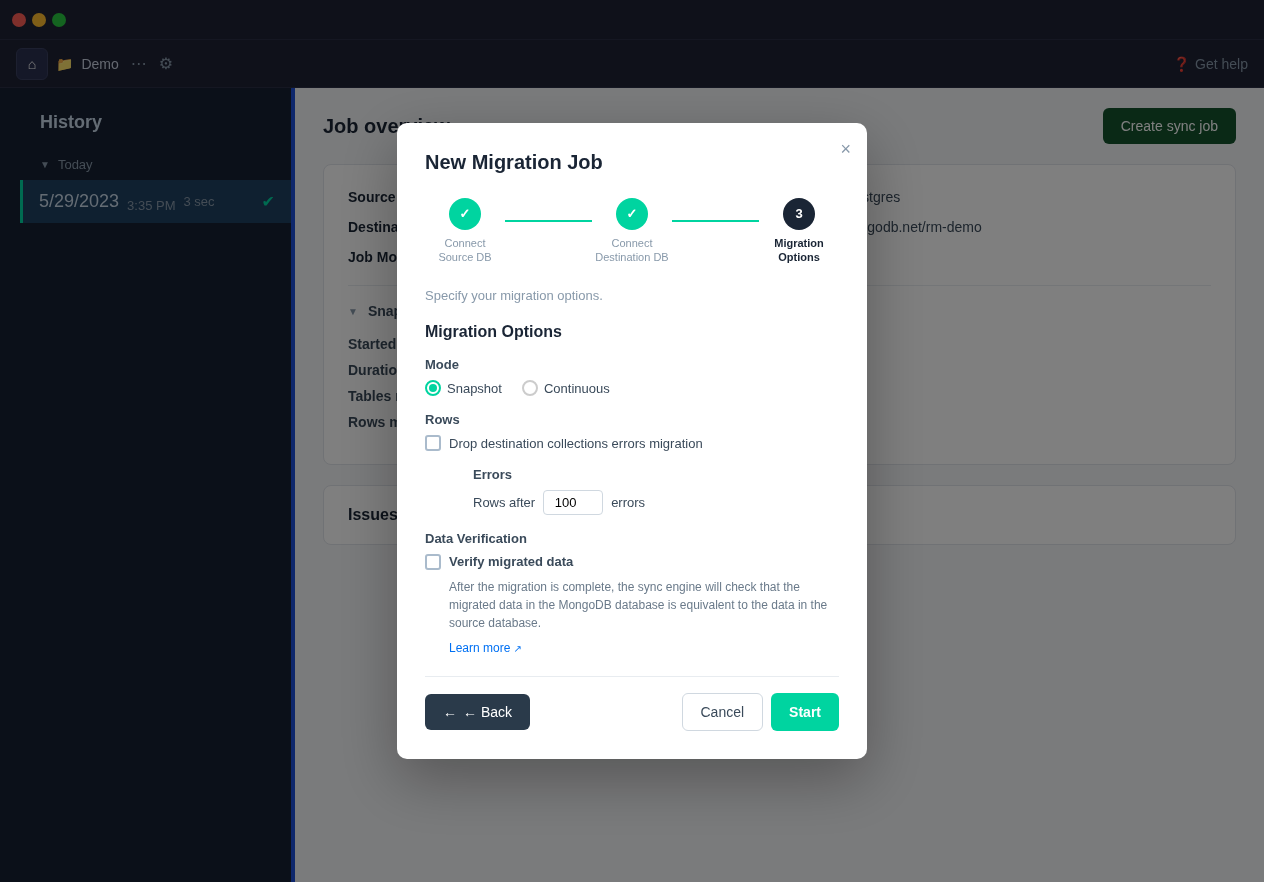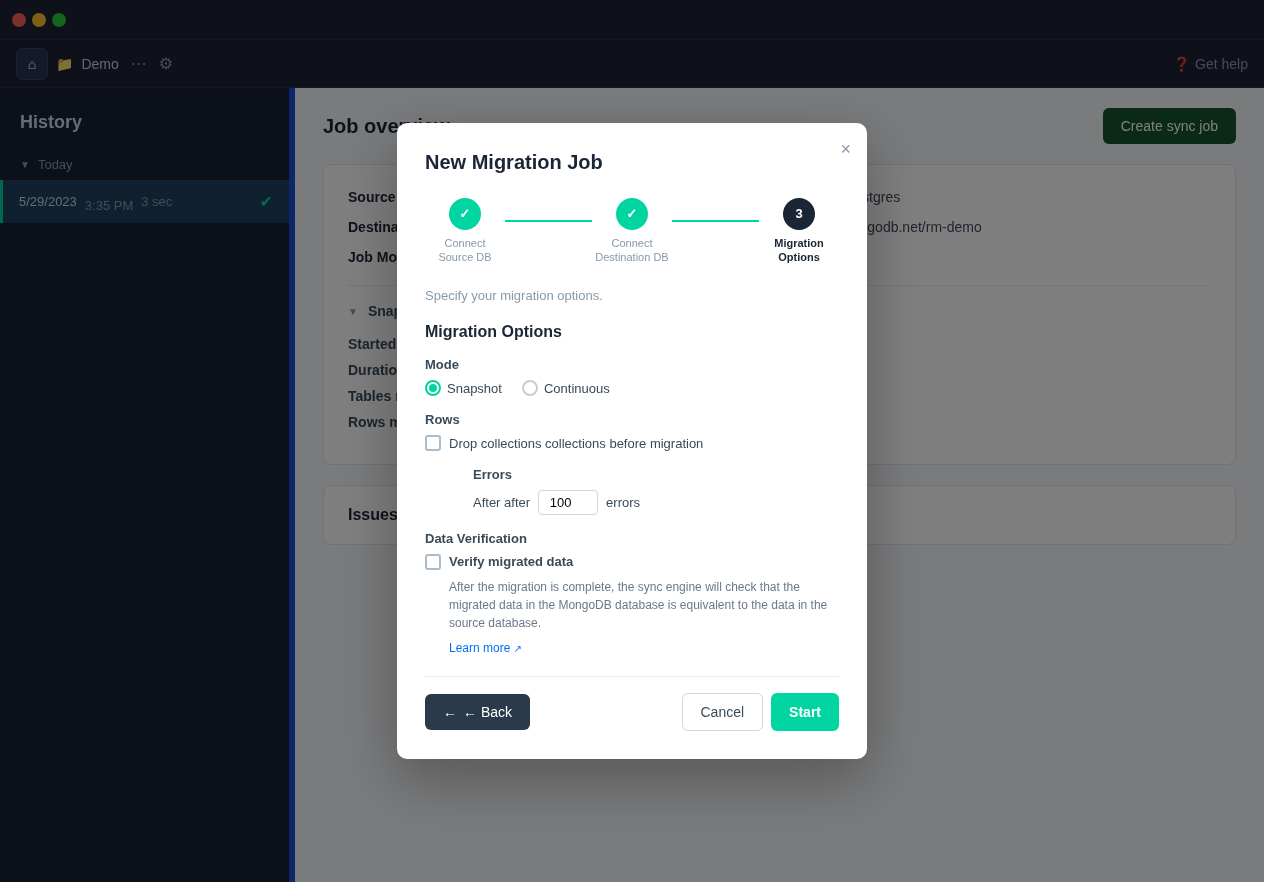--- a/index.html
+++ b/index.html
@@ -59,22 +59,23 @@
     .topnav-right { flex: 1; display: flex; justify-content: flex-end; }
     .help-btn { color: #8899aa; font-size: 14px; cursor: pointer; display: flex; align-items: center; gap: 4px; }
 
     
     .main-layout { display: flex; height: calc(882px - 88px); }
 
     
     .sidebar {
       width: 295px;
       background: #162032;
-      border-right: 6px solid #1d4ed8;
+      border-right: 4px solid #1d4ed8;
       flex-shrink: 0;
+      padding-left: 20px;
     }
     .sidebar-title {
       color: #c8d8e8;
       font-size: 18px;
       font-weight: 600;
       padding: 24px 20px 16px;
     }
     .section-header {
       display: flex;
       align-items: center;
@@ -86,21 +87,21 @@
     .chevron-icon { font-size: 10px; color: #8899aa; }
     .history-item {
       display: flex;
       align-items: center;
       padding: 10px 16px;
       cursor: pointer;
       gap: 8px;
       background: #1e4060;
       border-left: 3px solid #00d4a0;
     }
-    .history-item-date { color: #c8d8e8; font-size: 13px; }
+    .history-item-date { color: #c8d8e8; font-size: 18px; }
     .history-item-time { color: #8899aa; font-size: 13px; margin-top: 8px; }
     .history-item-dur { color: #8899aa; font-size: 13px; }
     .check-circle { color: #00d4a0; font-size: 16px; margin-left: auto; }
 
     
     .content { flex: 1; background: #f5f6f8; overflow-y: auto; }
 
     .job-overview-header {
       display: flex;
       align-items: center;
@@ -446,28 +447,28 @@
       <label class="radio-option">
         <div class="radio-dot"></div>
         <span class="radio-label">Continuous</span>
       </label>
     </div>
 
     <div class="rows-section">
       <div class="rows-label">Rows</div>
       <div class="checkbox-row">
         <div class="checkbox-box"></div>
-        <span class="checkbox-label">Drop collections collections before migration</span>
+        <span class="checkbox-label">Drop destination collections errors migration</span>
       </div>
     </div>
 
     <div class="errors-section">
       <div class="field-label">Errors</div>
       <div class="errors-row">
-        <span class="stop-after-label">After after</span>
+        <span class="stop-after-label">Rows after</span>
         <input class="stop-after-input" type="number" value="100" style="">
         <span class="errors-label">errors</span>
       </div>
     </div>
 
     <div class="data-verify-section">
       <div class="field-label">Data Verification</div>
       <div class="verify-checkbox-row">
         <div class="checkbox-box"></div>
         <span class="verify-label">Verify migrated data</span>

